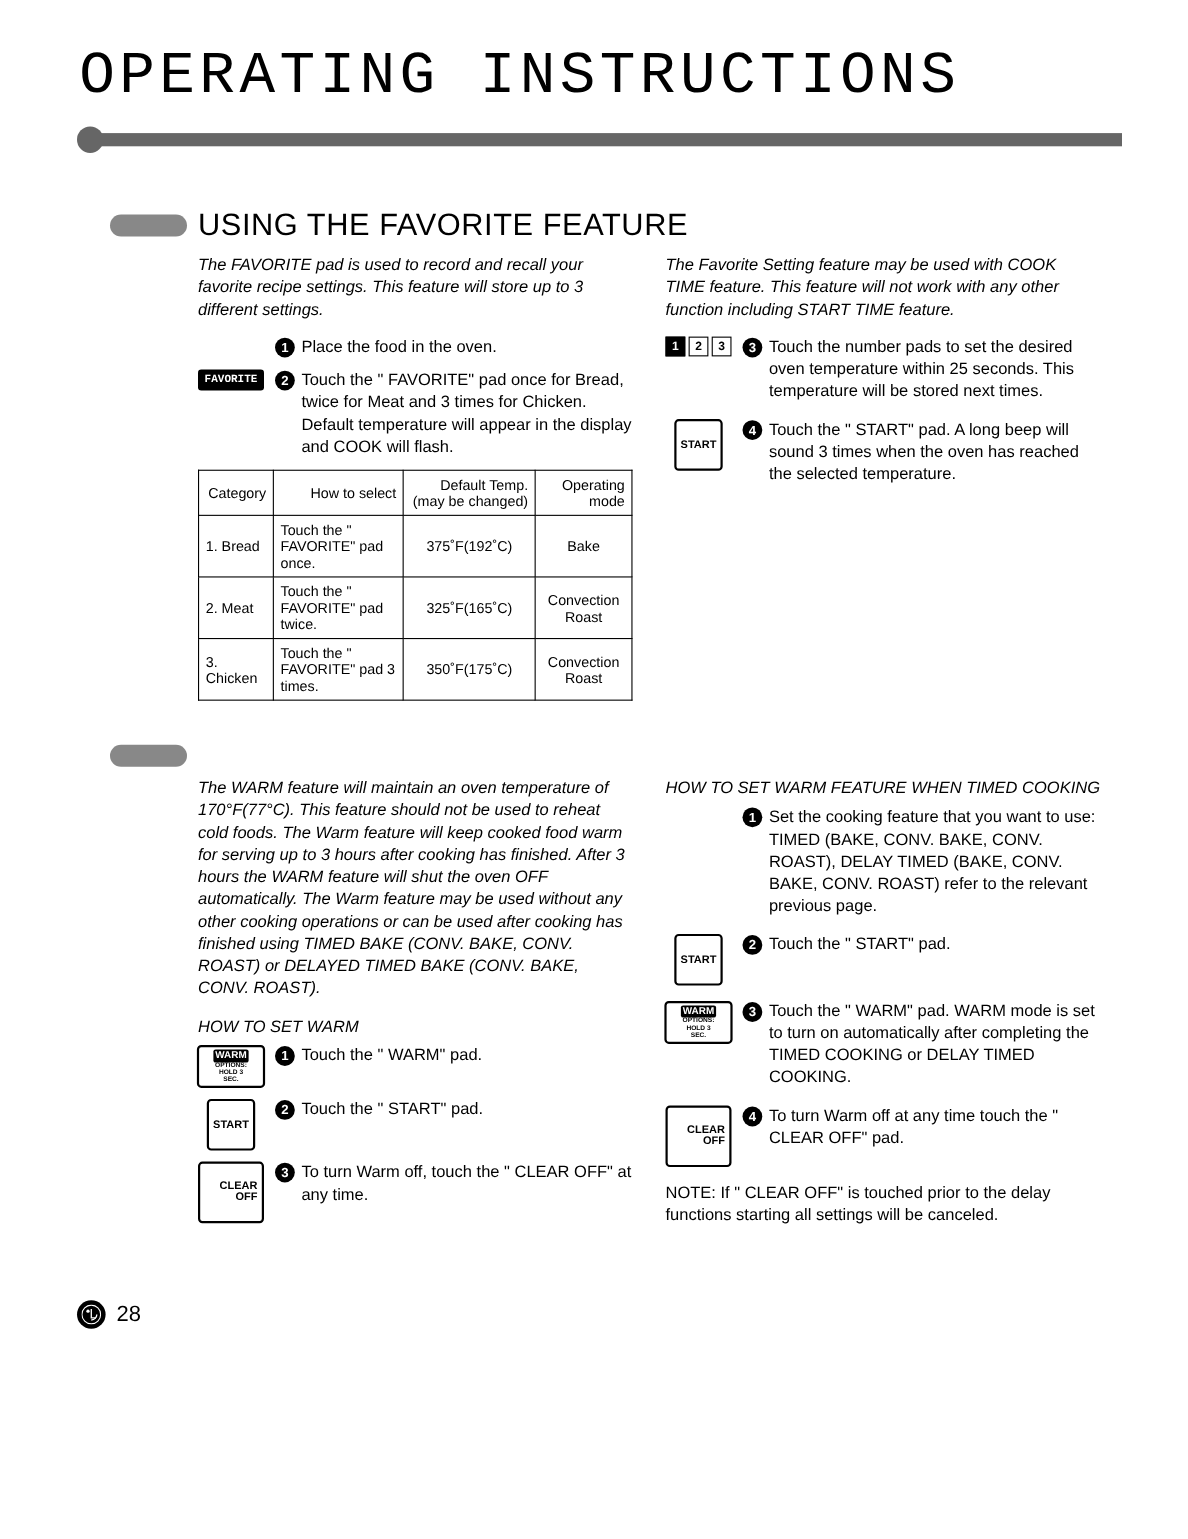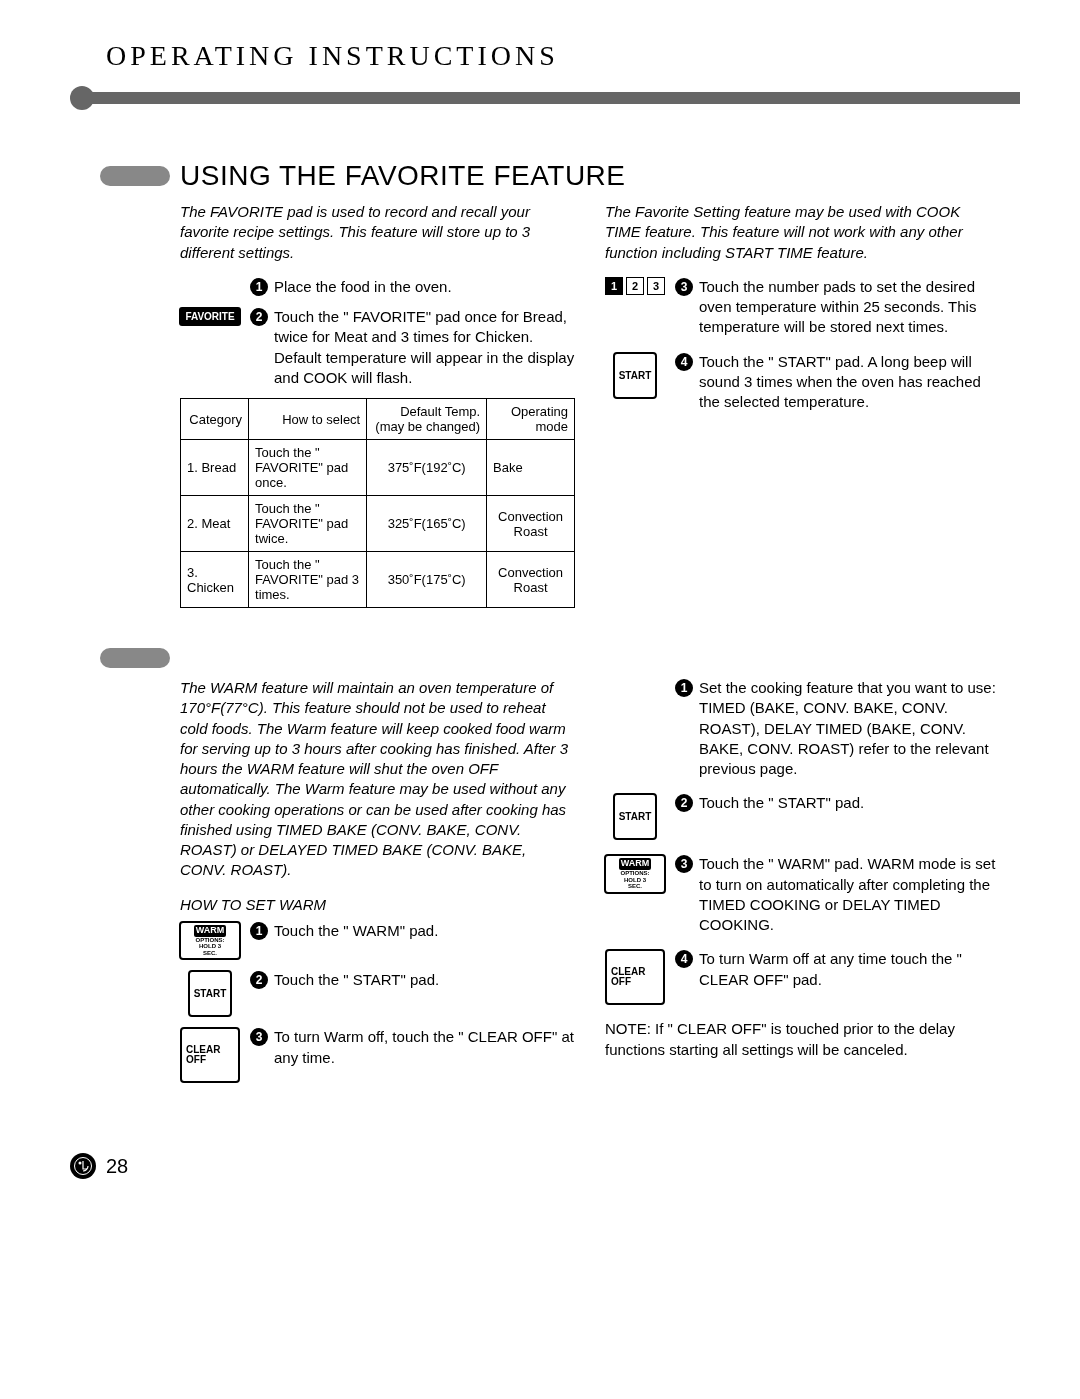--- a/index.html
+++ b/index.html
@@ -5,26 +5,26 @@
   * { box-sizing: border-box; margin: 0; padding: 0; }
   body {
     font-family: Arial, Helvetica, sans-serif;
     background: #fff;
     color: #000;
     width: 1080px;
     margin: 0 auto;
     padding: 40px 60px 40px 60px;
   }
   .page-title {
-    font-family: Liberation Serif, serif;
-    font-size: 28px;
+    font-family: Liberation Mono, monospace;
+    font-size: 54px;
     letter-spacing: 4px;
     font-weight: 400;
     margin-bottom: 14px;
-    margin-left: 46px;
+    margin-left: 12px;
   }
   .title-rule {
     display: flex;
     align-items: center;
     margin-bottom: 50px;
     margin-left: 10px;
   }
   .title-dot {
     width: 24px; height: 24px; border-radius: 50%; background: #666;
   }
@@ -54,27 +54,27 @@
   .step-body { flex: 1; }
   .step-body-row { display: flex; align-items: flex-start; gap: 6px; }
   .num-circle {
     display: inline-flex; width: 18px; height: 18px; border-radius: 50%;
     background: #000; color: #fff; font-size: 12px; font-weight: bold;
     align-items: center; justify-content: center; flex-shrink: 0; margin-top: 1px;
   }
   .step-text { font-size: 15px; line-height: 1.35; }
   .pad {
     border: 2px solid #000; border-radius: 4px; padding: 16px 4px;
-    background: #fff; font-size: 10px; font-weight: bold; text-align: left;
+    background: #fff; font-size: 10px; font-weight: bold; text-align: right;
     display: inline-block;
   }
   .pad-black {
     border: none; border-radius: 3px; padding: 4px 6px;
     background: #000; color: #fff; font-size: 10px; font-weight: bold;
-    text-align: center; display: inline-block;
+    text-align: center; display: inline-block; font-family: Liberation Mono, monospace;
   }
   .pad-warm {
     border: 2px solid #000; border-radius: 4px; padding: 2px 13px;
     background: #fff; font-size: 8px; font-weight: bold; text-align: center;
     display: inline-block; line-height: 1.1;
   }
   .pad-warm .top { background: #000; color: #fff; padding: 1px 2px; font-size: 9px; border-radius: 2px;}
   .pad-warm .mid { font-size: 6px; }
   .pad-warm .bot { font-size: 6px; }
   .num-row { display: flex; gap: 3px; }
@@ -159,21 +159,21 @@
           <th>How to select</th>
           <th>Default Temp. (may be changed)</th>
           <th>Operating mode</th>
         </tr>
       </thead>
       <tbody>
         <tr>
           <td>1. Bread</td>
           <td>Touch the " FAVORITE" pad once.</td>
           <td style="text-align:center">375˚F(192˚C)</td>
-          <td style="text-align:left">Bake</td>
+          <td style="text-align:center">Bake</td>
         </tr>
         <tr>
           <td>2. Meat</td>
           <td>Touch the " FAVORITE" pad twice.</td>
           <td style="text-align:center">325˚F(165˚C)</td>
           <td style="text-align:center">Convection Roast</td>
         </tr>
         <tr>
           <td>3. Chicken</td>
           <td>Touch the " FAVORITE" pad 3 times.</td>
@@ -266,20 +266,21 @@
       <div class="step-body">
         <div class="step-body-row">
           <span class="num-circle">3</span>
           <span class="step-text">To turn Warm off, touch the " CLEAR OFF"  at any time.</span>
         </div>
       </div>
     </div>
   </div>
 
   <div class="col tight-col-right">
+    <p class="sub-heading" style="margin-top:0">HOW TO SET WARM FEATURE WHEN TIMED COOKING</p>
 
     <div class="step">
       <div class="step-icon-col"></div>
       <div class="step-body">
         <div class="step-body-row">
           <span class="num-circle">1</span>
           <span class="step-text">Set the cooking feature that you want to use: TIMED (BAKE, CONV. BAKE, CONV. ROAST), DELAY TIMED (BAKE, CONV. BAKE, CONV. ROAST) refer to the relevant previous page.</span>
         </div>
       </div>
     </div>

